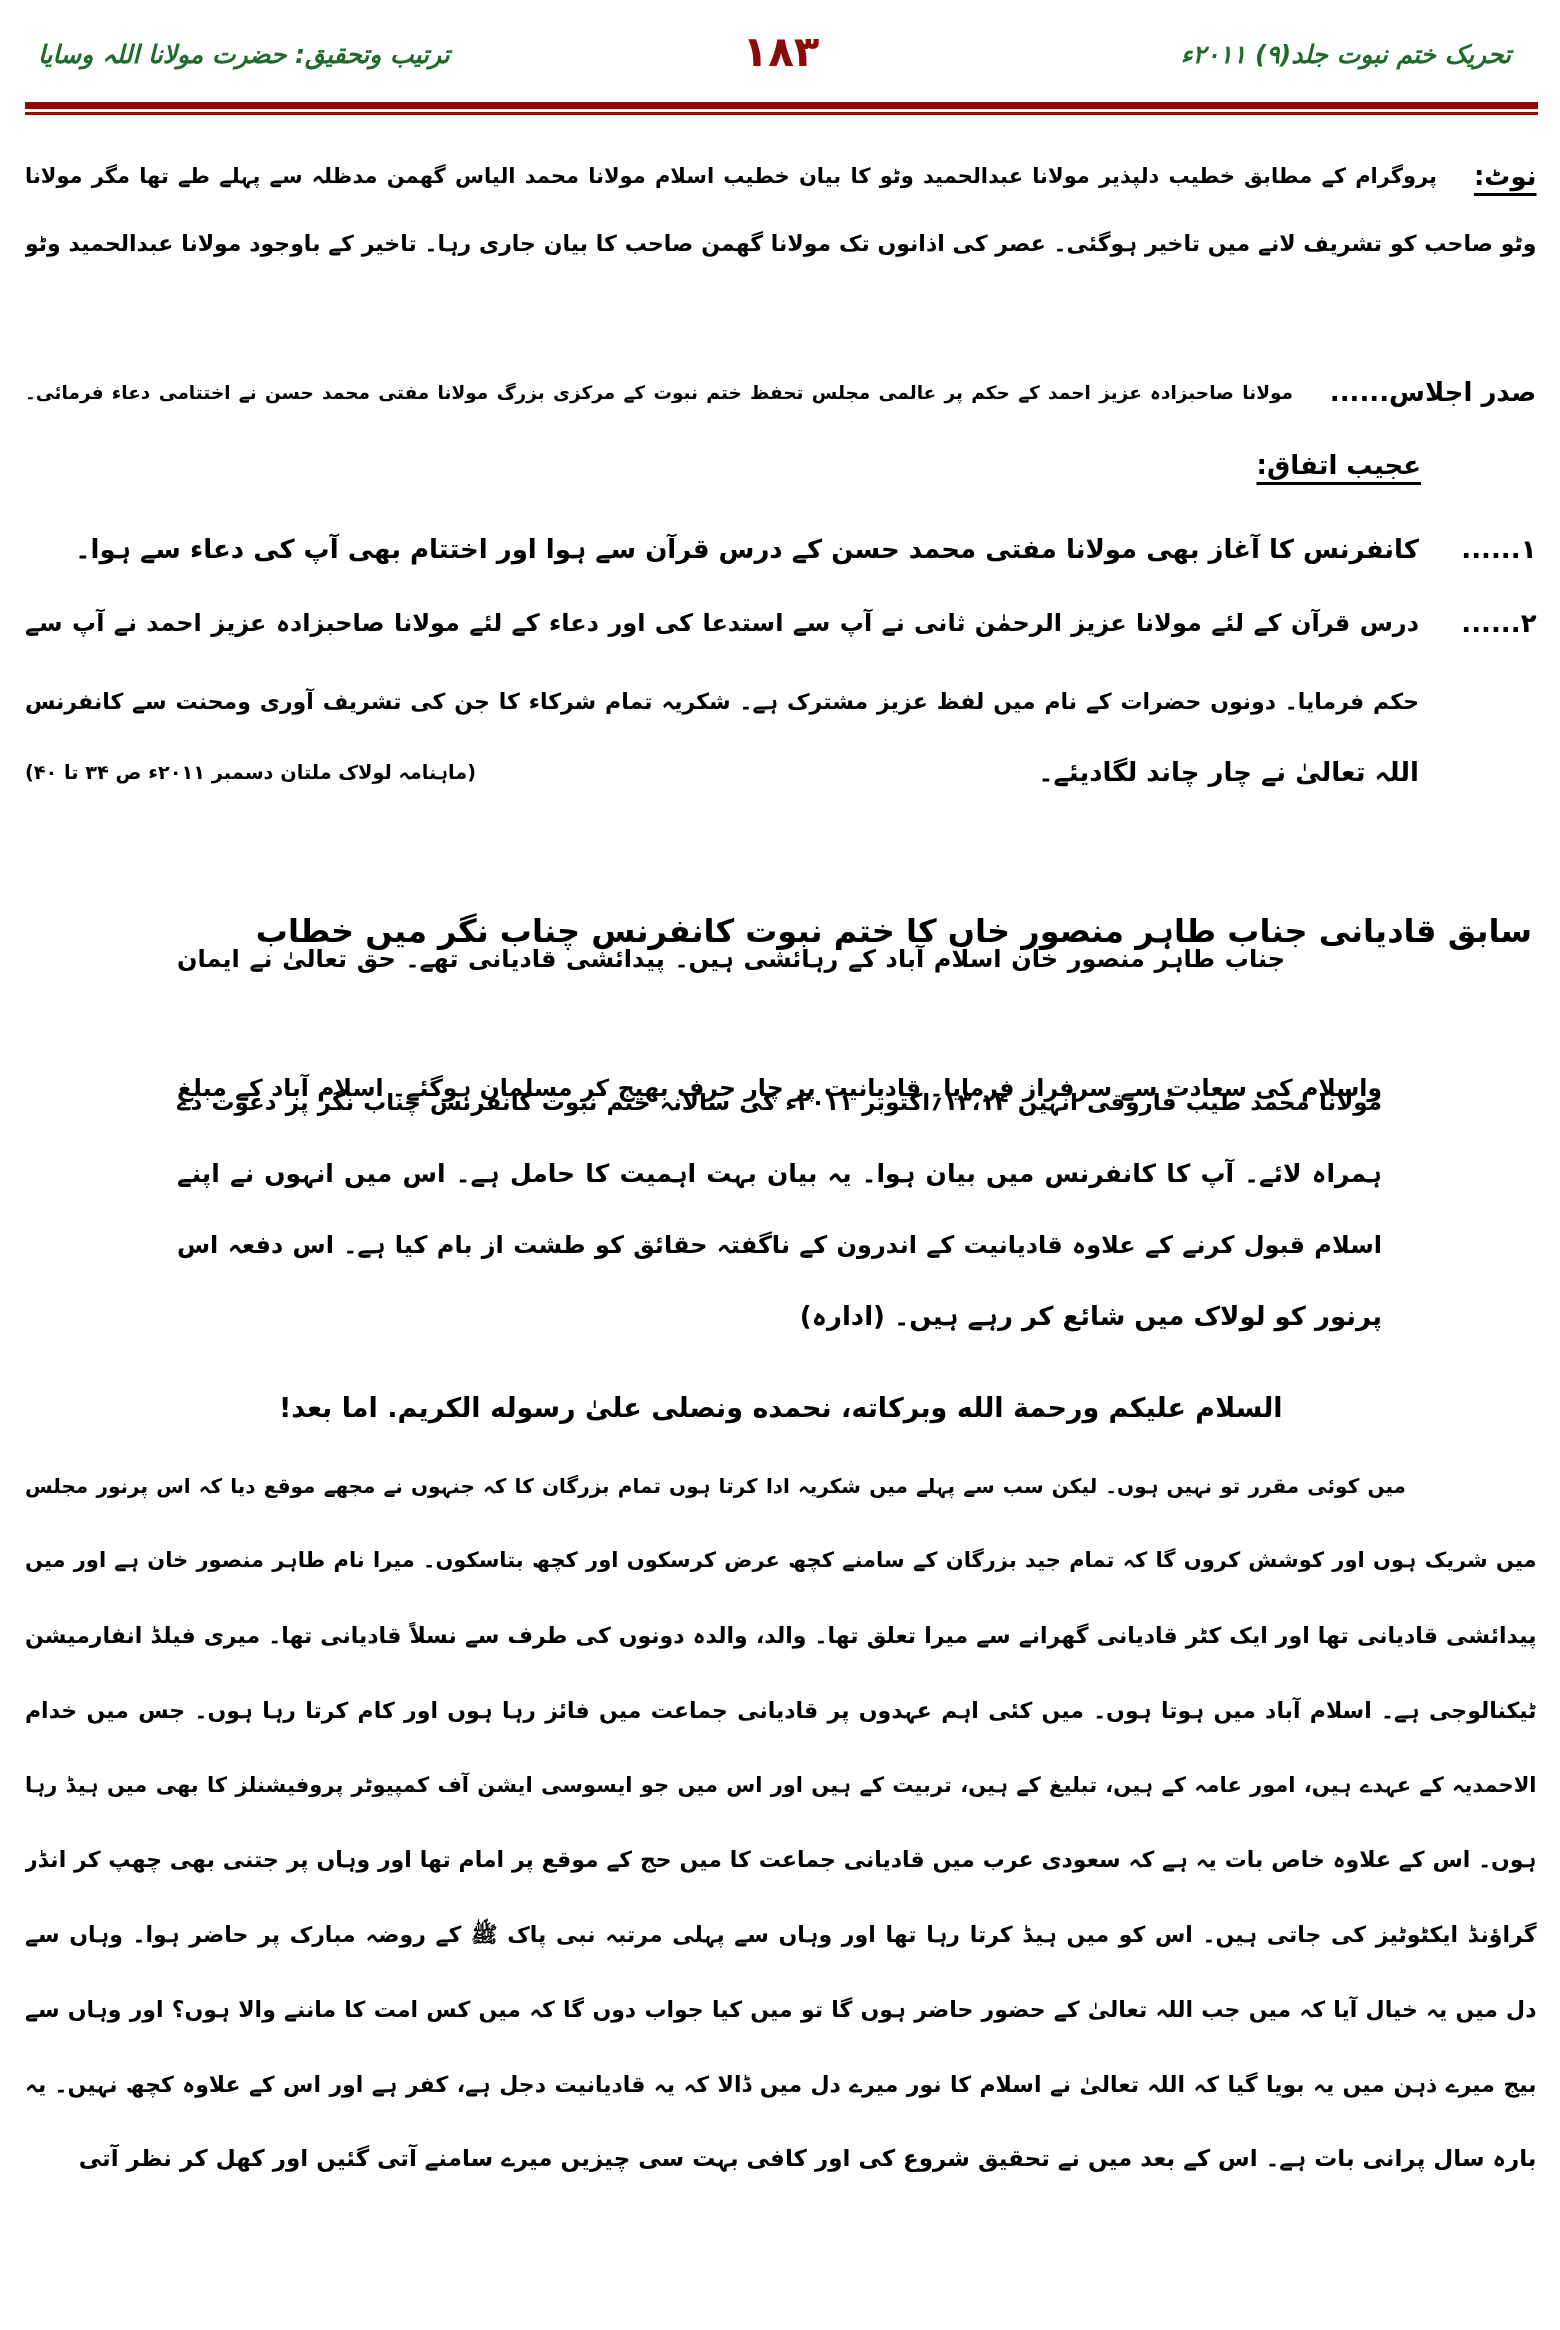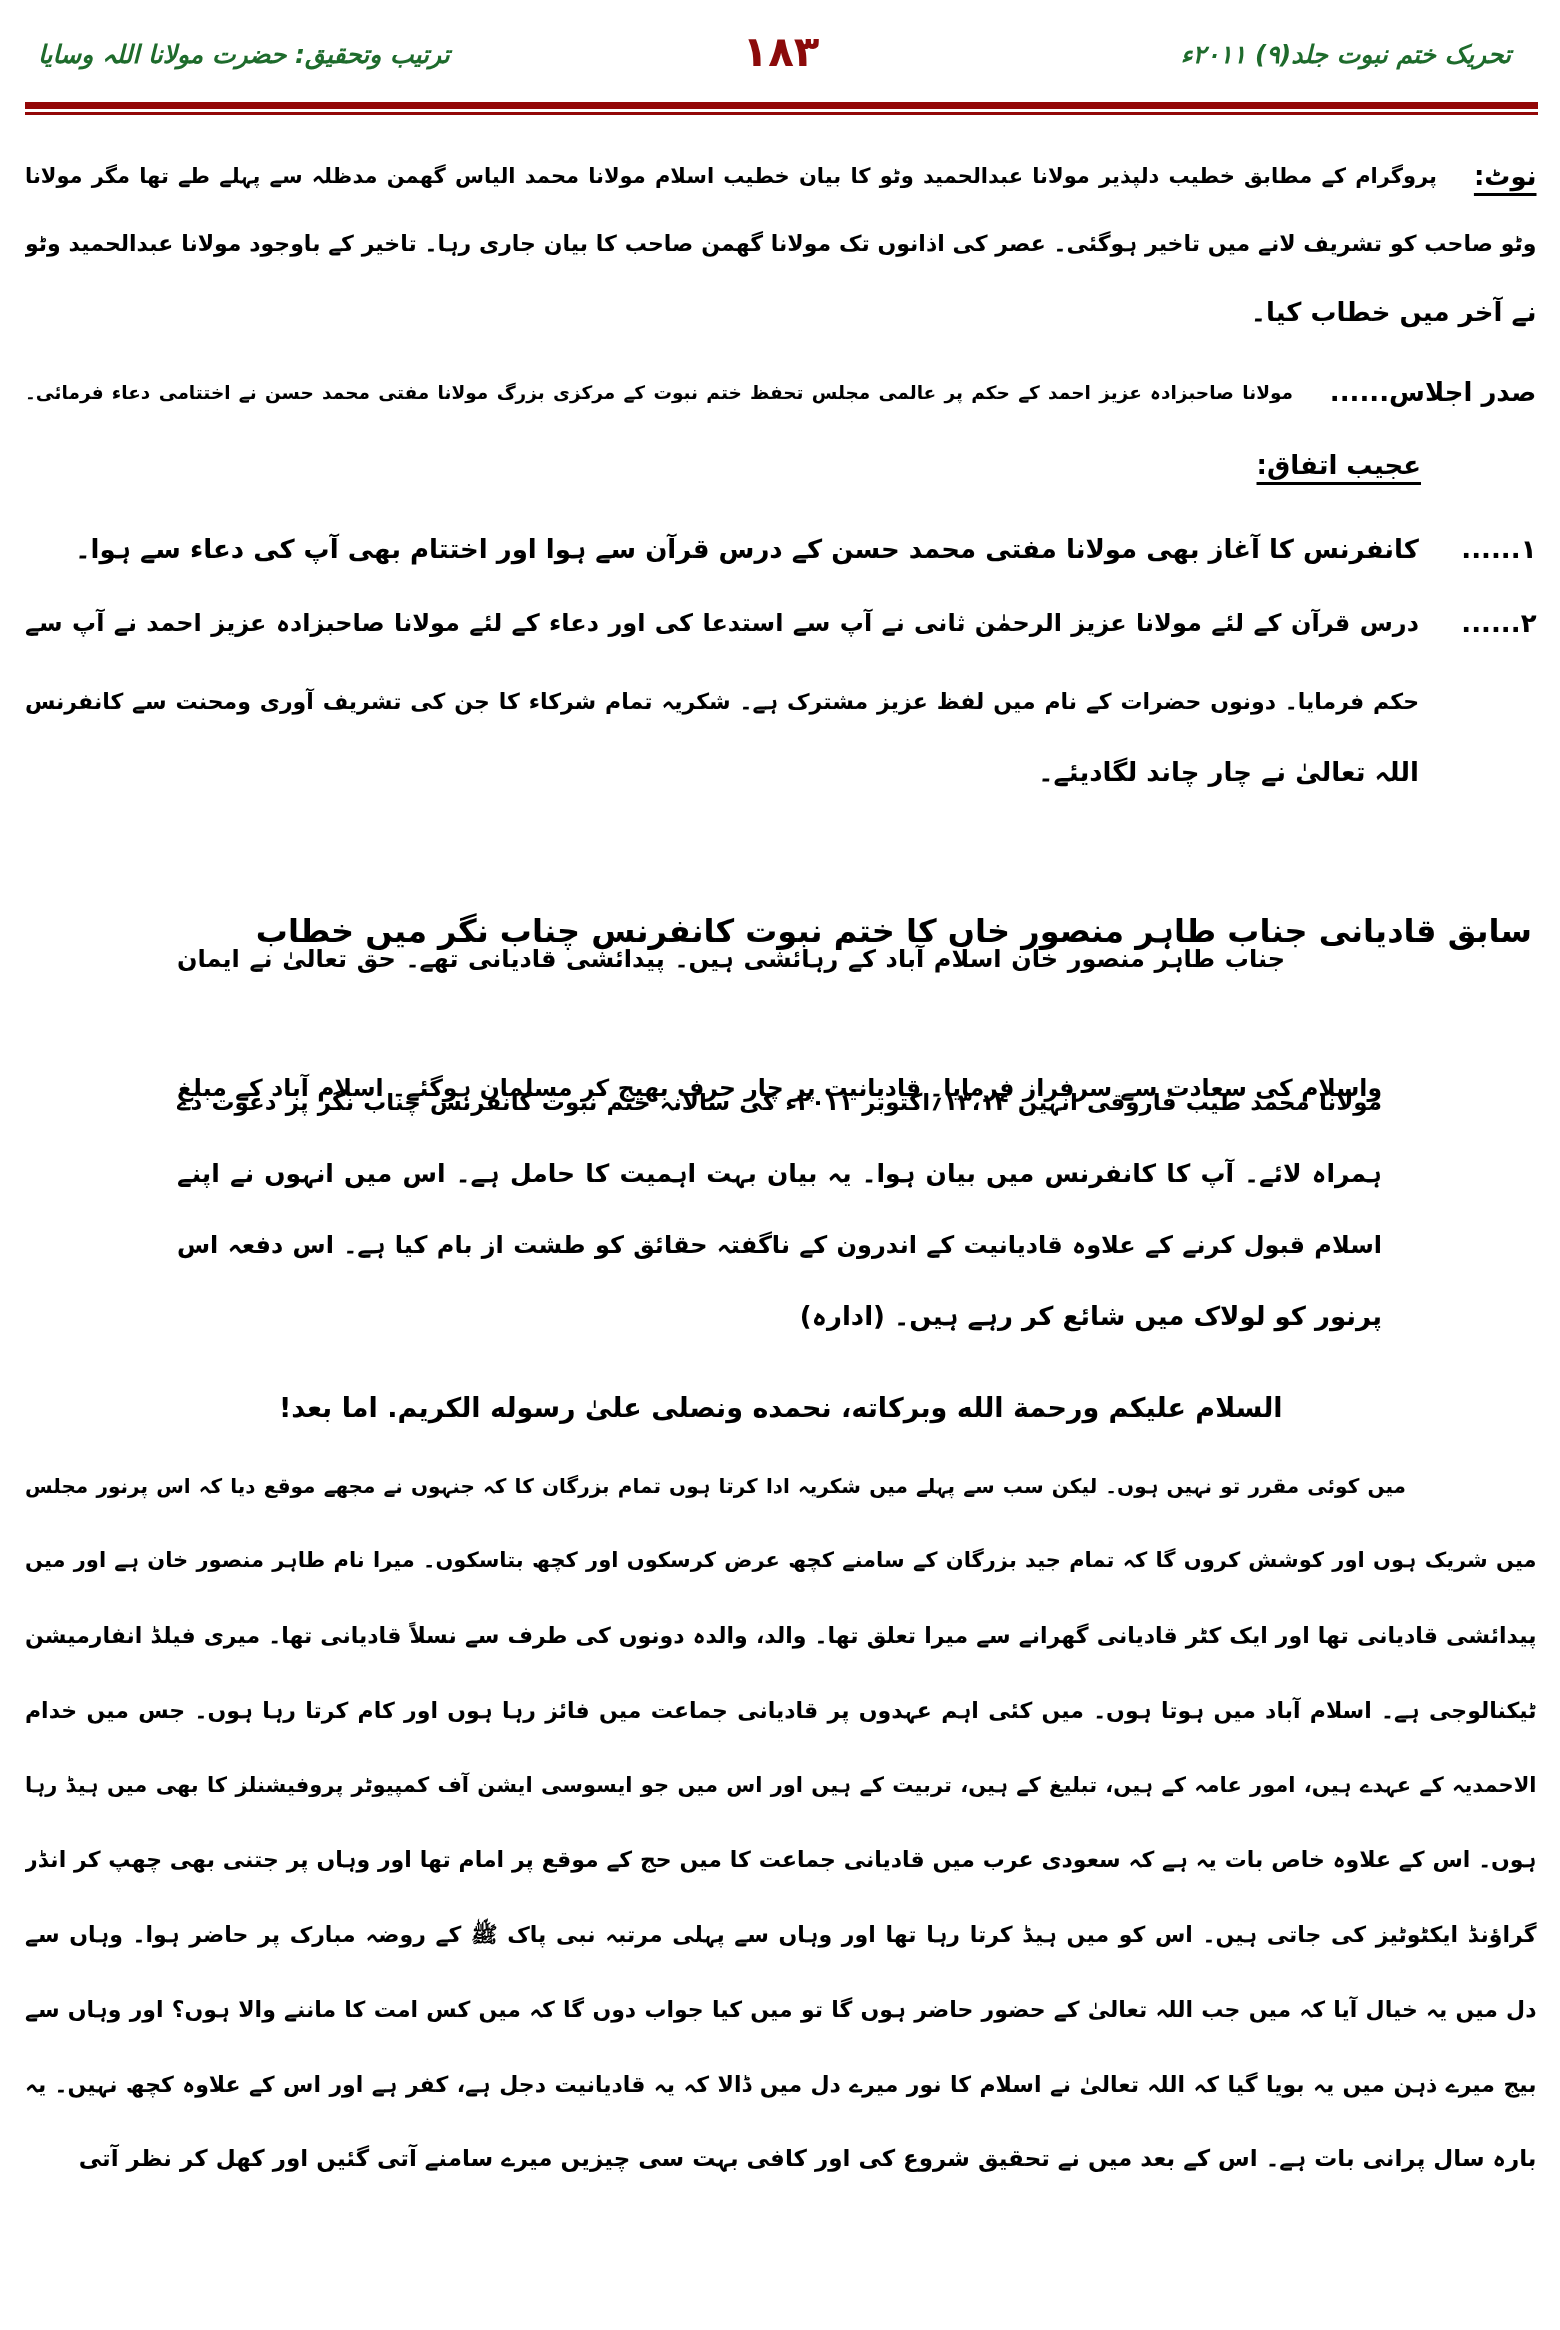--- a/index.html
+++ b/index.html
@@ -36,36 +36,36 @@
 
   <div class="hdr" style="left:38px;">ترتیب وتحقیق: حضرت مولانا اللہ وسایا</div>
   <div class="pgno">۱۸۳</div>
   <div class="hdr" style="right:49px;">تحریک ختم نبوت جلد(۹) ۲۰۱۱ء</div>
   <div class="rule-thick"></div>
   <div class="rule-thin"></div>
 
   <div class="ln r ul" style="top:143px; right:23.5px; width:84px;">نوٹ:</div>
   <div class="ln j fit" style="top: 210px; right: 23.5px; left: 25px; font-size: 22px;">وٹو صاحب کو تشریف لانے میں تاخیر ہوگئی۔ عصر کی اذانوں تک مولانا گھمن صاحب کا بیان جاری رہا۔ تاخیر کے باوجود مولانا عبدالحمید وٹو</div>
   <div class="ln j fit" style="top: 143px; right: 123px; left: 25px; font-size: 21px;">پروگرام کے مطابق خطیب دلپذیر مولانا عبدالحمید وٹو کا بیان خطیب اسلام مولانا محمد الیاس گھمن مدظلہ سے پہلے طے تھا مگر مولانا</div>
-  <div class="ln r fit" style="top:279px; right:23.5px; left:25px;">نے آخر میں خطاب کیا۔</div>
 
   <div class="ln r" style="top:359px; right:23.5px; width:210px;">صدر اجلاس......</div>
   <div class="ln j fit" style="top: 359px; right: 267px; left: 25px; font-size: 18.5px;">مولانا صاحبزادہ عزیز احمد کے حکم پر عالمی مجلس تحفظ ختم نبوت کے مرکزی بزرگ مولانا مفتی محمد حسن نے اختتامی دعاء فرمائی۔</div>
 
   <div class="ln r" style="top:432px; right:139px; width:302px;">
     <span class="ul">عجیب اتفاق:</span>
   </div>
 
   <div class="ln r" style="top:516px; right:23.5px; width:101px;">۱......</div>
   <div class="ln r fit" style="top:516px; right:141px; left:25px;">کانفرنس کا آغاز بھی مولانا مفتی محمد حسن کے درس قرآن سے ہوا اور اختتام بھی آپ کی دعاء سے ہوا۔</div>
 
   <div class="ln r" style="top:590px; right:23.5px; width:101px;">۲......</div>
   <div class="ln j fit" style="top: 590px; right: 141px; left: 25px; font-size: 24px;">درس قرآن کے لئے مولانا عزیز الرحمٰن ثانی نے آپ سے استدعا کی اور دعاء کے لئے مولانا صاحبزادہ عزیز احمد نے آپ سے</div>
   <div class="ln j fit" style="top: 668px; right: 141px; left: 25px; font-size: 22px;">حکم فرمایا۔ دونوں حضرات کے نام میں لفظ عزیز مشترک ہے۔ شکریہ تمام شرکاء کا جن کی تشریف آوری ومحنت سے کانفرنس کو</div>
   <div class="ln r" style="top:739px; right:141px; width:638px;">اللہ تعالیٰ نے چار چاند لگادیئے۔</div>
+  <div class="ln cite" style="top:739px; left:25px; width:470px;">(ماہنامہ لولاک ملتان دسمبر ۲۰۱۱ء ص ۳۴ تا ۴۰)</div>
 
   <div class="ln title r fit" style="top: 891px; right: 28px; left: 252px; font-size: 32px;">سابق قادیانی جناب طاہر منصور خاں کا ختم نبوت کانفرنس چناب نگر میں خطاب</div>
 
   <div class="ln j fit" style="top: 926px; right: 275px; left: 177px; font-size: 24px;">جناب طاہر منصور خان اسلام آباد کے رہائشی ہیں۔ پیدائشی قادیانی تھے۔ حق تعالیٰ نے ایمان</div>
   <div class="ln j fit" style="top: 1055px; right: 178px; left: 177px; font-size: 23.5px;">واسلام کی سعادت سے سرفراز فرمایا۔ قادیانیت پر چار حرف بھیج کر مسلمان ہوگئے۔ اسلام آباد کے مبلغ</div>
   <div class="ln j fit" style="top: 1069px; right: 178px; left: 177px; font-size: 23px;">مولانا محمد طیب فاروقی انہیں ۱۳،۱۴؍اکتوبر ۲۰۱۱ء کی سالانہ ختم نبوت کانفرنس چناب نگر پر دعوت دے کر</div>
   <div class="ln j fit" style="top: 1140px; right: 178px; left: 177px; font-size: 25px;">ہمراہ لائے۔ آپ کا کانفرنس میں بیان ہوا۔ یہ بیان بہت اہمیت کا حامل ہے۔ اس میں انہوں نے اپنے</div>
   <div class="ln j fit" style="top: 1212px; right: 178px; left: 177px; font-size: 24px;">اسلام قبول کرنے کے علاوہ قادیانیت کے اندرون کے ناگفتہ حقائق کو طشت از بام کیا ہے۔ اس دفعہ اس</div>
   <div class="ln r fit" style="top:1283px; right:178px; left:177px;">پرنور کو لولاک میں شائع کر رہے ہیں۔ (ادارہ)</div>
 

